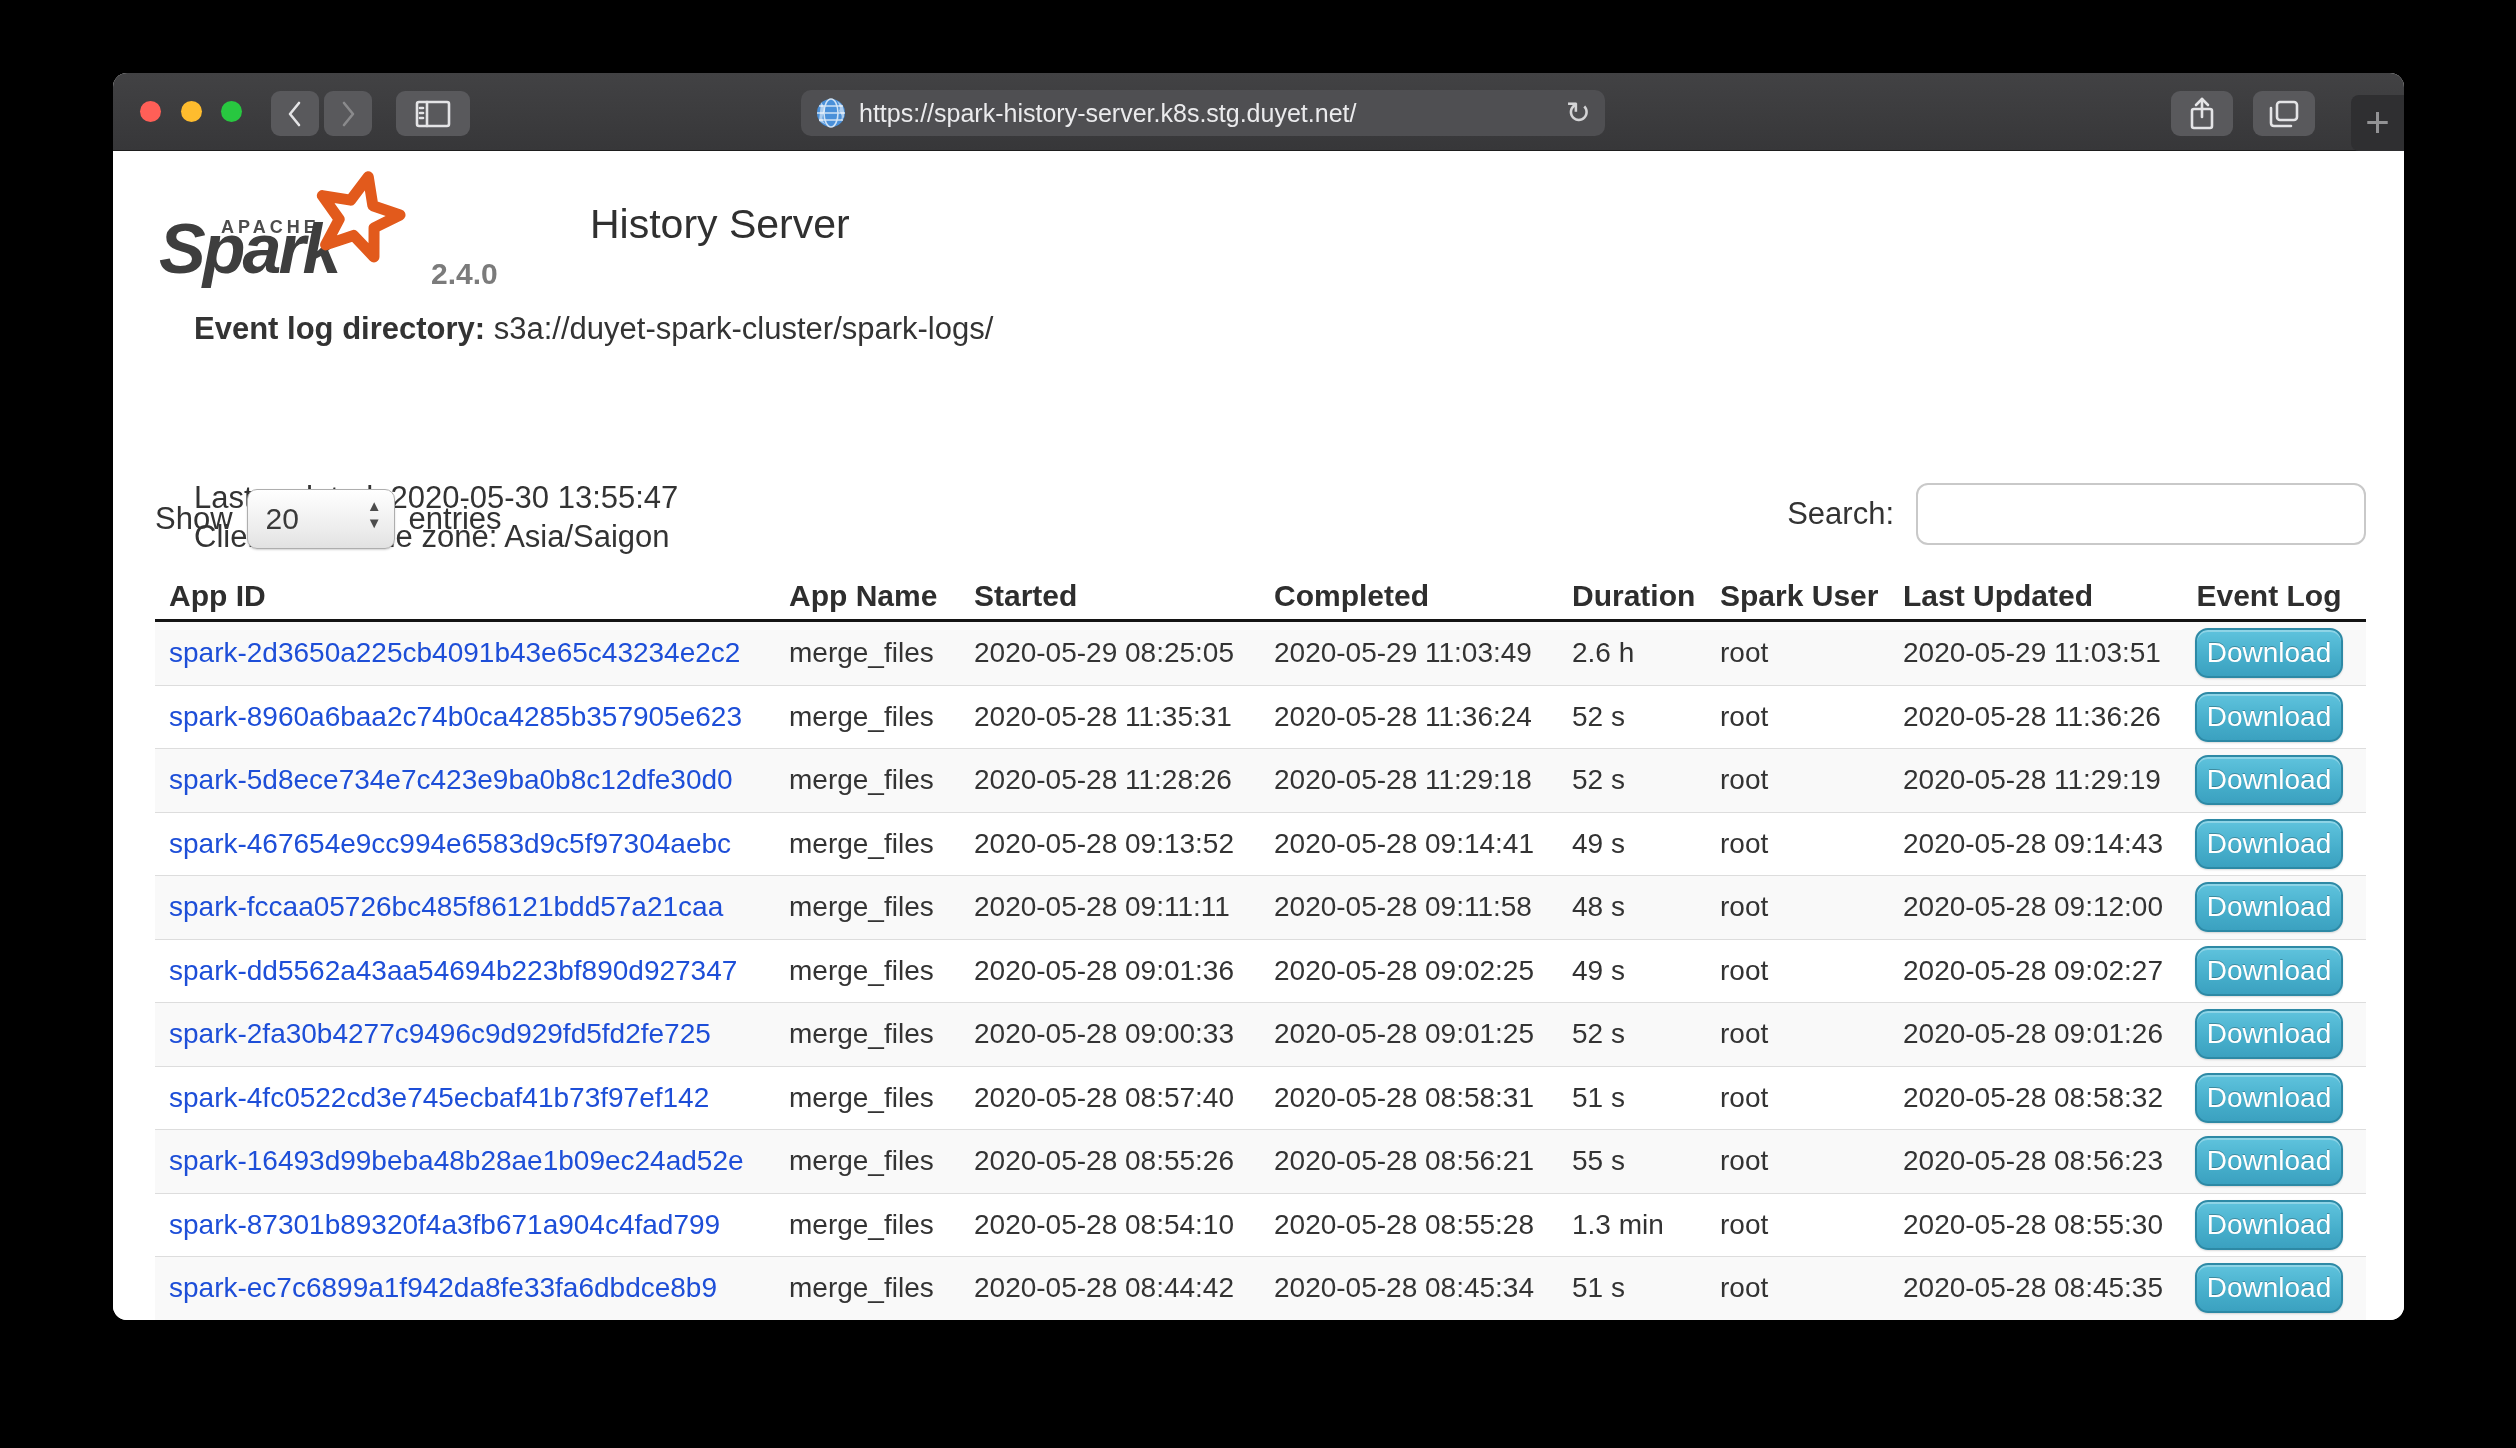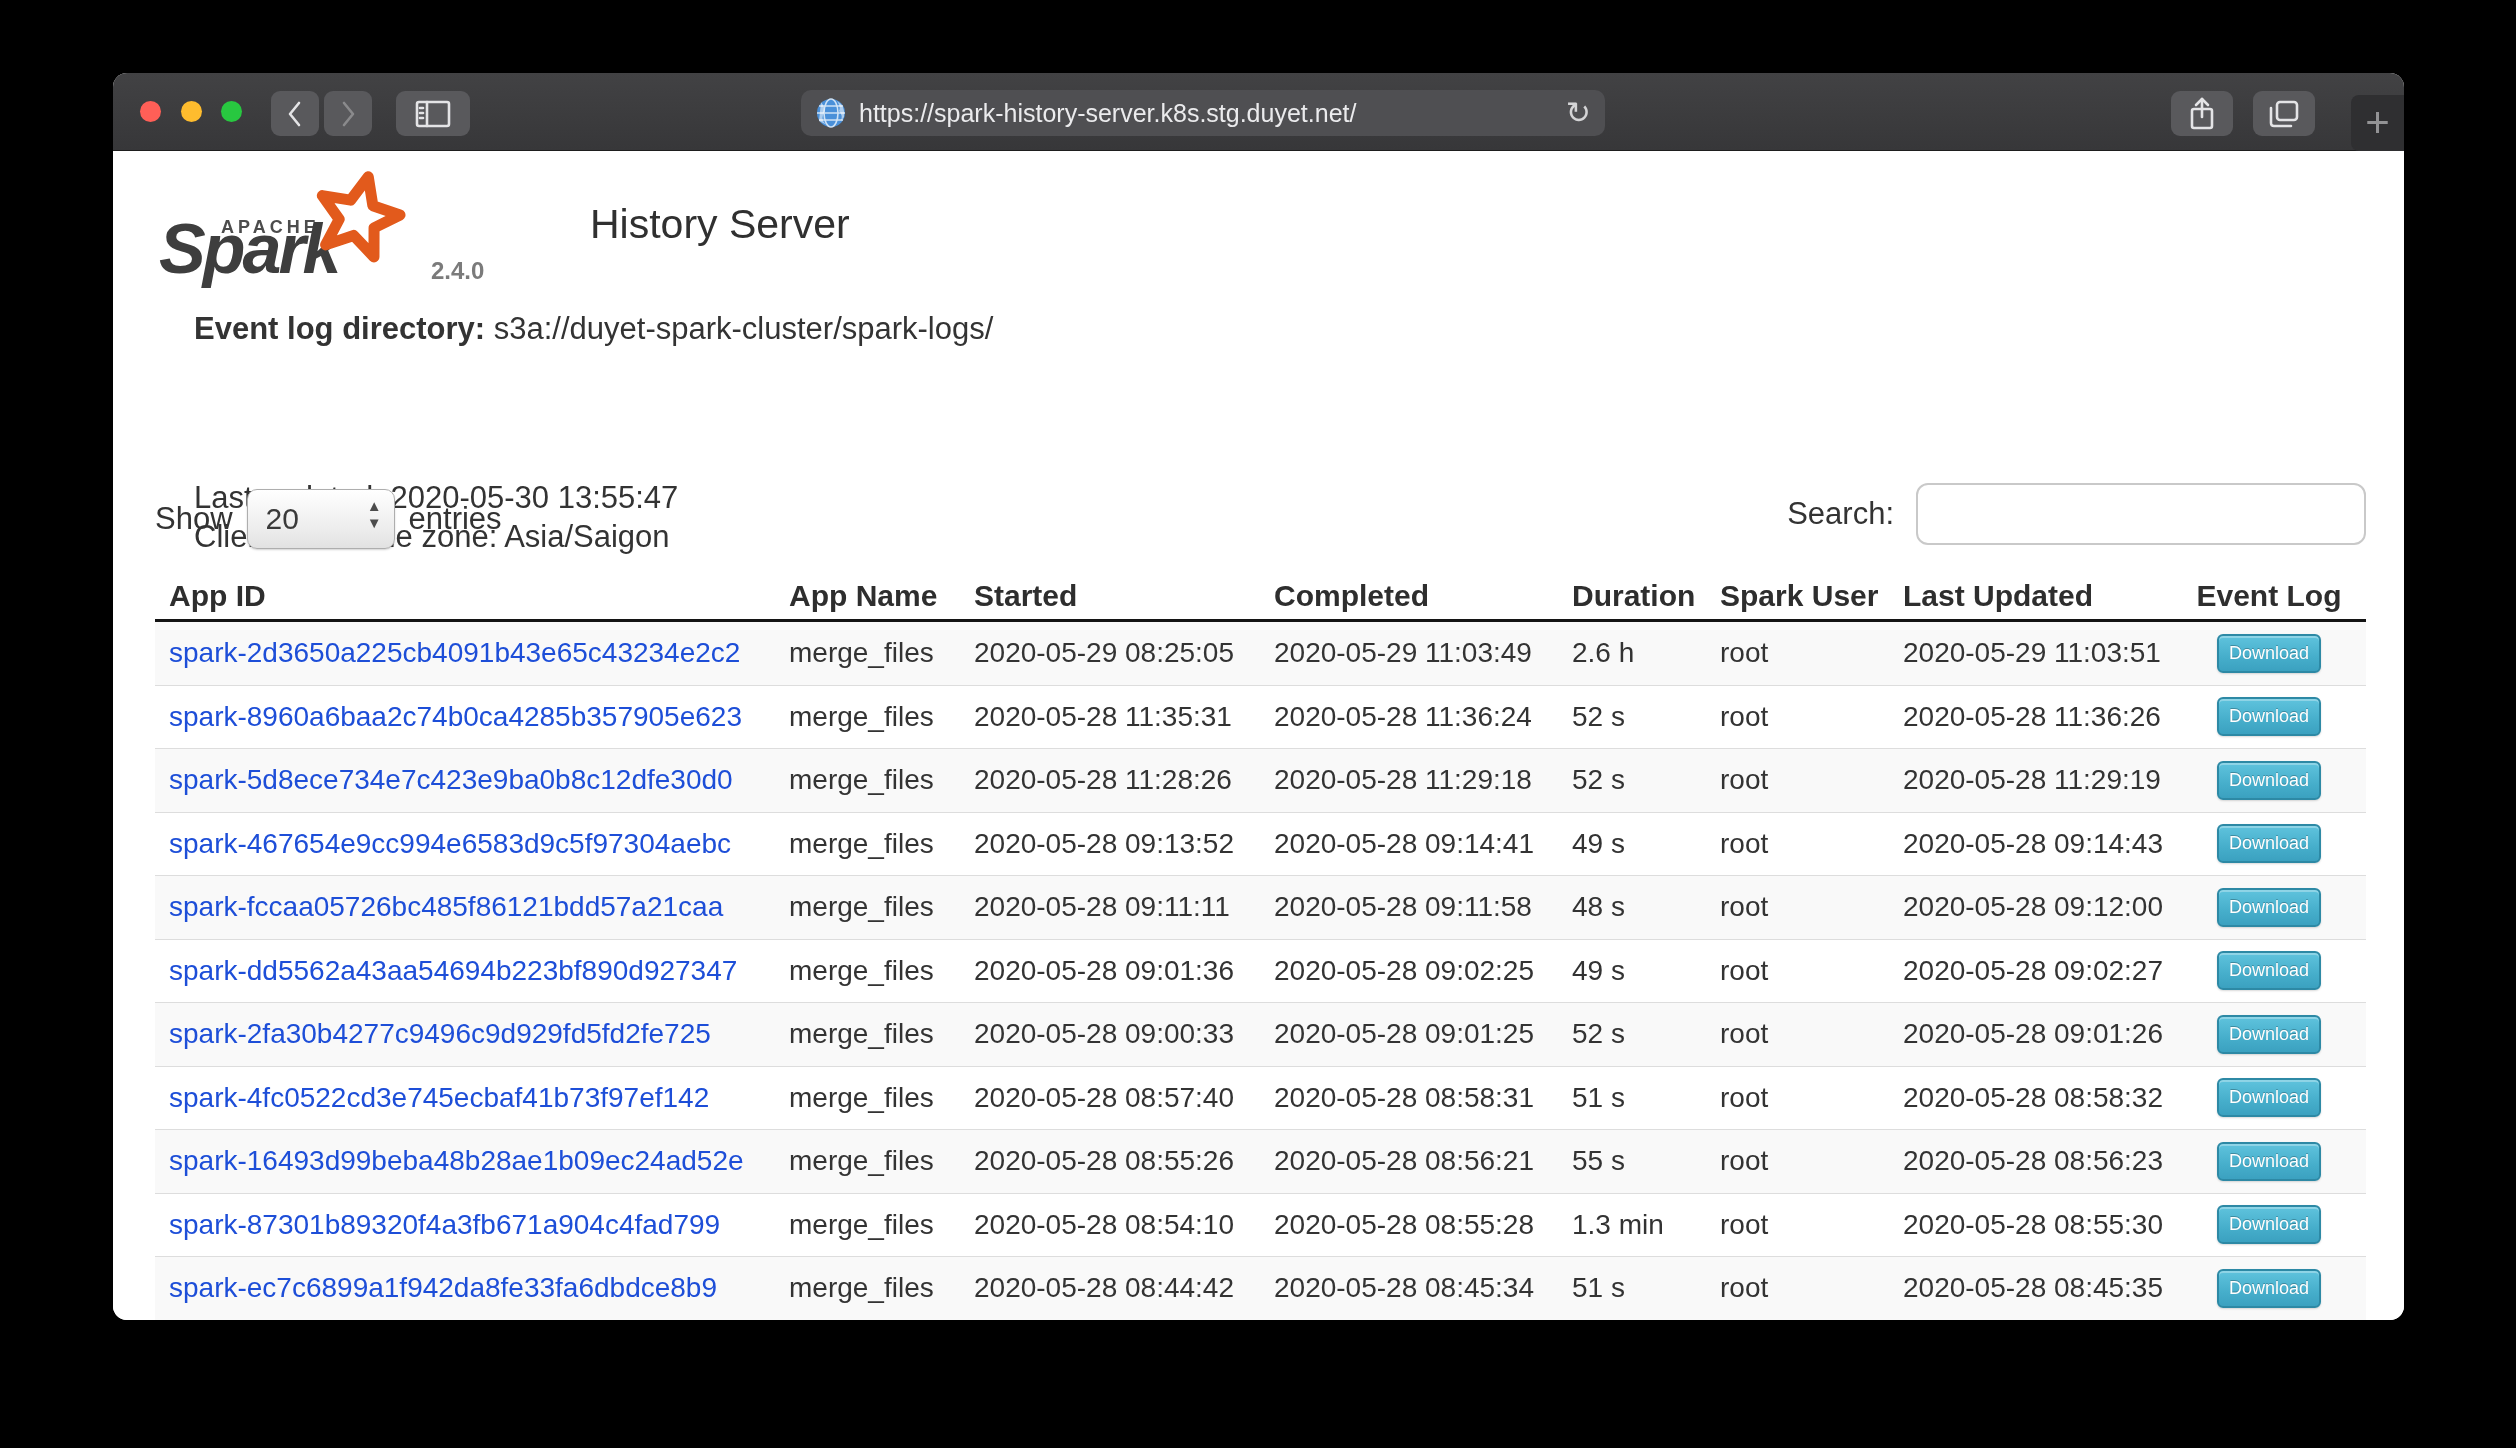--- a/index.html
+++ b/index.html
@@ -31,21 +31,21 @@
   .reload{color:#d4d4d6;font-size:30px;line-height:1;}
 
   
   .page{position:absolute;left:0;top:78px;width:100%;height:1169px;background:#fff;}
 
   .apache-txt{position:absolute;left:108px;top:66px;font-size:18px;letter-spacing:4px;
     font-weight:bold;color:#4c4c4c;}
   .spark-word{position:absolute;left:46px;top:58px;font-size:70px;font-weight:bold;
     font-style:italic;letter-spacing:-3px;color:#3e3e3e;}
   .spark-star{position:absolute;left:196px;top:18px;width:98px;height:98px;transform:rotate(14deg);}
-  .spark-version{position:absolute;left:318px;top:106px;font-size:24px;font-weight:600;color:#7b7b7b;}
+  .spark-version{position:absolute;left:318px;top:106px;font-size:30px;font-weight:600;color:#7b7b7b;}
   .page-title{position:absolute;left:477px;top:50px;font-size:41px;font-weight:normal;color:#303030;}
 
   .info-line{position:absolute;left:81px;font-size:31px;color:#333;}
   .il-1{top:160px;} .il-2{top:281px;margin-top:48px;} .il-3{top:368px;}
   .info-line b{font-weight:bold;}
 
   .controls{position:absolute;left:42px;top:326px;width:2211px;height:70px;font-size:31px;color:#333;}
   .show-group{position:absolute;left:0;top:12px;display:flex;align-items:center;}
   .page-select{position:relative;margin:0 14px;width:146px;height:58px;border:1px solid #aeaeae;
     border-radius:10px;background:linear-gradient(#ffffff,#ececec 70%,#e2e2e2);
@@ -63,21 +63,21 @@
   col.c1{width:620px;}col.c2{width:185px;}col.c3{width:300px;}col.c4{width:298px;}
   col.c5{width:148px;}col.c6{width:183px;}col.c7{width:283px;}col.c8{width:194px;}
   th{height:46px;text-align:left;font-size:30px;font-weight:bold;color:#2e2e2e;
     border-bottom:3px solid #141414;padding:0 0 0 14px;white-space:nowrap;}
   th:last-child{text-align:center;padding-left:0;}
   td{height:62.5px;border-top:1px solid #ddd;padding:0 0 0 14px;white-space:nowrap;overflow:visible;}
   tbody tr:nth-child(odd){background:#f9f9f9;}
   tbody tr:first-child td{border-top:none;}
   td.c-eventlog{text-align:center;padding-left:0;}
   a.applink{color:#1d4ed8;text-decoration:none;}
-  .btn-download{font-family:inherit;font-size:18px;color:#fff;padding:7px 10px;border-radius:6px;
+  .btn-download{font-family:inherit;font-size:28px;color:#fff;padding:7px 10px;border-radius:13px;
     border:2px solid #2d89a5;background:linear-gradient(#5fc3dd,#46aecb 60%,#3ba1c0);
     box-shadow:inset 0 2px 0 rgba(255,255,255,.3),0 1px 2px rgba(0,0,0,.15);
     text-shadow:0 -1px 0 rgba(0,0,0,.25);cursor:pointer;}
 
   .icon-stroke{stroke:#e4e4e6;fill:none;stroke-width:2.6;stroke-linecap:round;stroke-linejoin:round;}
   .icon-dim{stroke:#8a8a8c;}
 </style>
 </head>
 <body>
 

